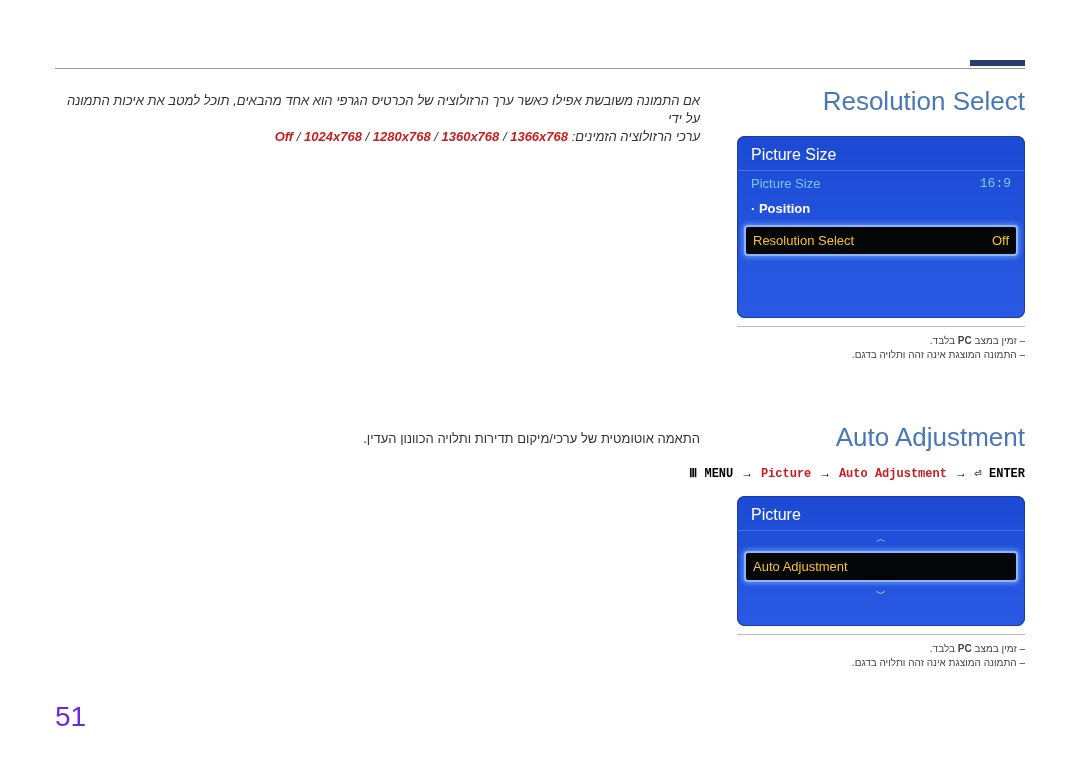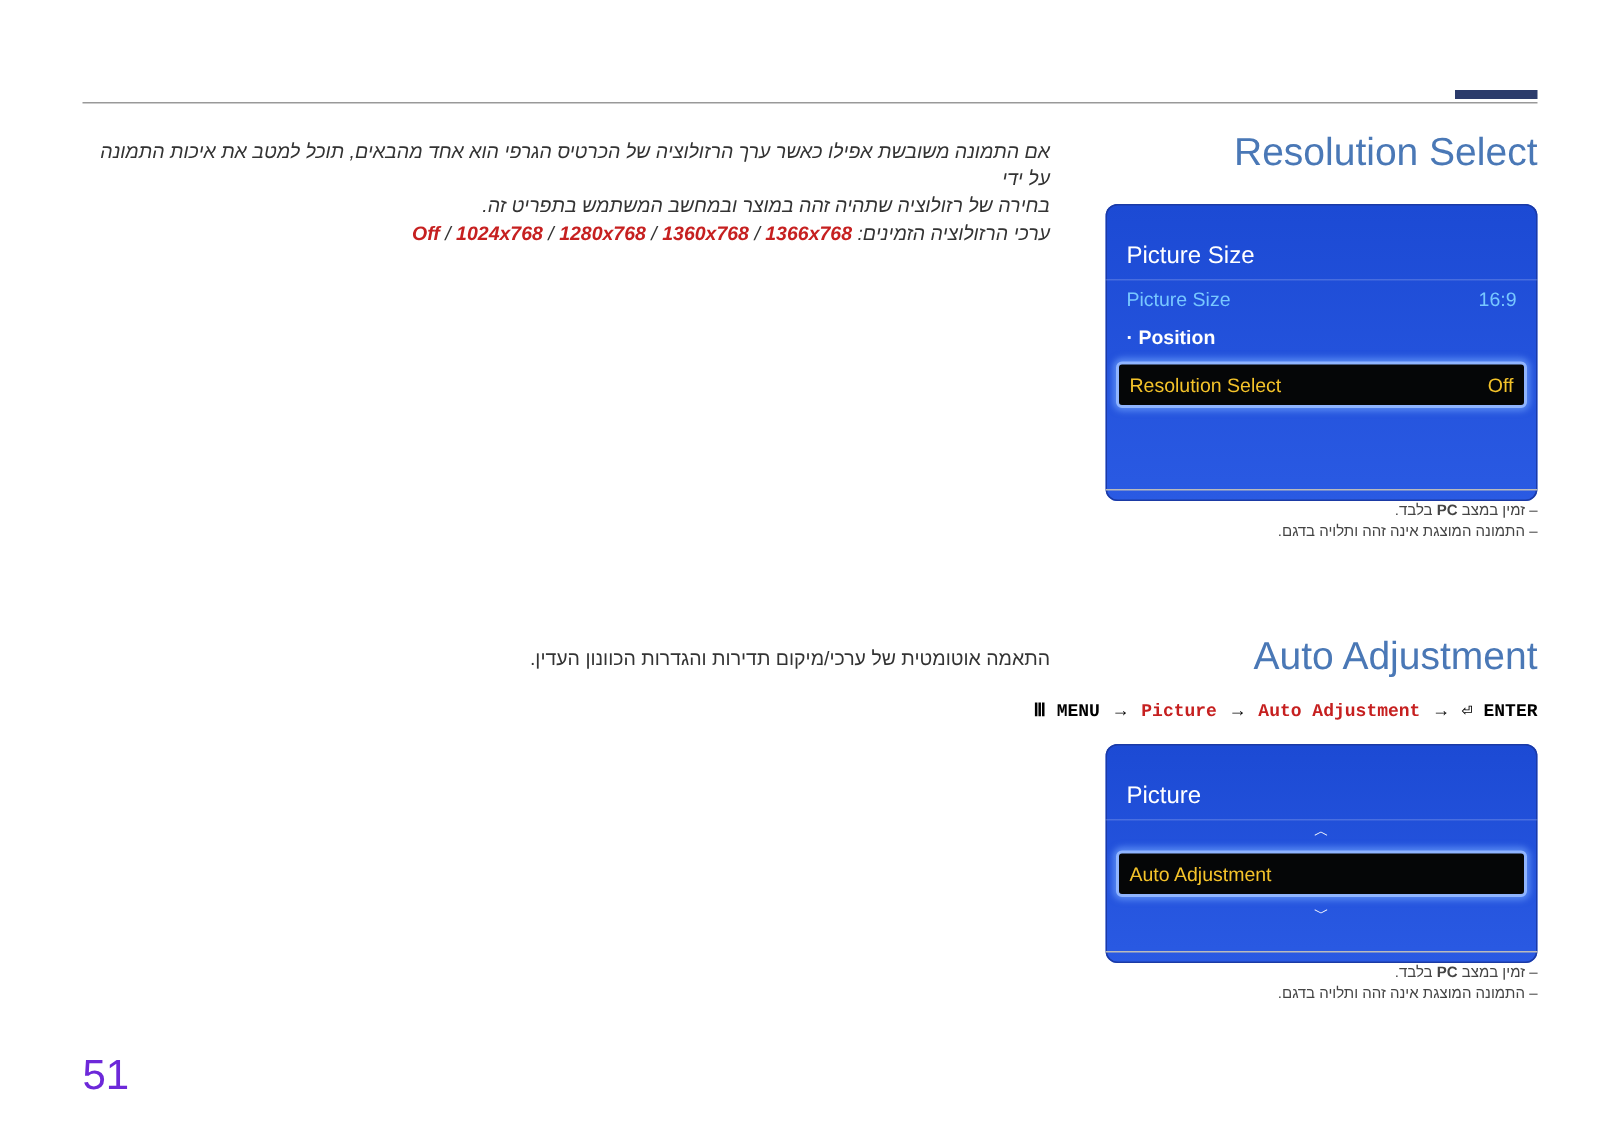--- a/index.html
+++ b/index.html
@@ -54,40 +54,40 @@
   }
 
   
   .osd {
     position: absolute;
     right: 55px;
     width: 288px;
     border-radius: 8px;
     background: linear-gradient(180deg, #1c4ad4 0%, #2a5ae3 100%);
     box-shadow: 0 0 0 1px #1b3aa5 inset;
-    padding: 16px 0 12px 0;
+    padding: 0 0 12px 0;
   }
   .osd.first { top: 136px; height: 170px; }
   .osd.second { top: 496px; height: 118px; }
 
   .osd-title {
     color: #fff;
     font-size: 16px;
     padding: 10px 14px 6px 14px;
     border-bottom: 1px solid rgba(255,255,255,0.18);
   }
   .osd-row {
     display: flex;
     justify-content: space-between;
     align-items: center;
     padding: 5px 14px;
     font-size: 13px;
   }
   .osd-row.link .label { color: #78c8ff; }
-  .osd-row.link .value { color: #78c8ff; }
+  .osd-row.link .value { color: #78c8ff; font-family: Liberation Mono, monospace; }
   .osd-row.sub .label::before {
     content: "· ";
   }
   .osd-row.sub .label { color: #fff; font-weight: bold; }
   .osd-row.selected {
     margin: 4px 7px;
     padding: 6px 7px;
     border-radius: 4px;
     background: #050607;
     border: 2px solid #8fb4ff;
@@ -165,21 +165,20 @@
 
 <div class="page">
 
   <div class="top-accent"></div>
   <div class="top-separator"></div>
 
   <div class="heading first">Resolution Select</div>
 
   <div class="body-text first">
     <div>אם התמונה משובשת אפילו כאשר ערך הרזולוציה של הכרטיס הגרפי הוא אחד מהבאים, תוכל למטב את איכות התמונה על ידי</div>
-    <div>בחירה של רזולוציה שתהיה זהה במוצר ובמחשב המשתמש בתפריט זה.</div>
     <div style="">
       <span>ערכי הרזולוציה הזמינים: </span>
       <span class="red">Off</span>
       <span class="sep"> / </span>
       <span class="red">1024x768</span>
       <span class="sep"> / </span>
       <span class="red">1280x768</span>
       <span class="sep"> / </span>
       <span class="red">1360x768</span>
       <span class="sep"> / </span>
@@ -209,21 +208,21 @@
       – <span>זמין במצב </span><span class="pc-bold">PC</span><span> בלבד.</span>
     </div>
     <div class="footnote-line">
       – <span>התמונה המוצגת אינה זהה ותלויה בדגם.</span>
     </div>
   </div>
 
   <div class="heading second">Auto Adjustment</div>
 
   <div class="body-text second">
-    <div>התאמה אוטומטית של ערכי/מיקום תדירות והגדרות הכוונון העדין.</div>
+    <div>התאמה אוטומטית של ערכי/מיקום תדירות ותלויה הכוונון העדין.</div>
   </div>
 
   <div class="nav-line">
     <span class="menu-icon">Ⅲ</span>
     <span class="bold">MENU</span>
     <span class="nav-arrow">→</span>
     <span class="red">Picture</span>
     <span class="nav-arrow">→</span>
     <span class="red">Auto Adjustment</span>
     <span class="nav-arrow">→</span>

